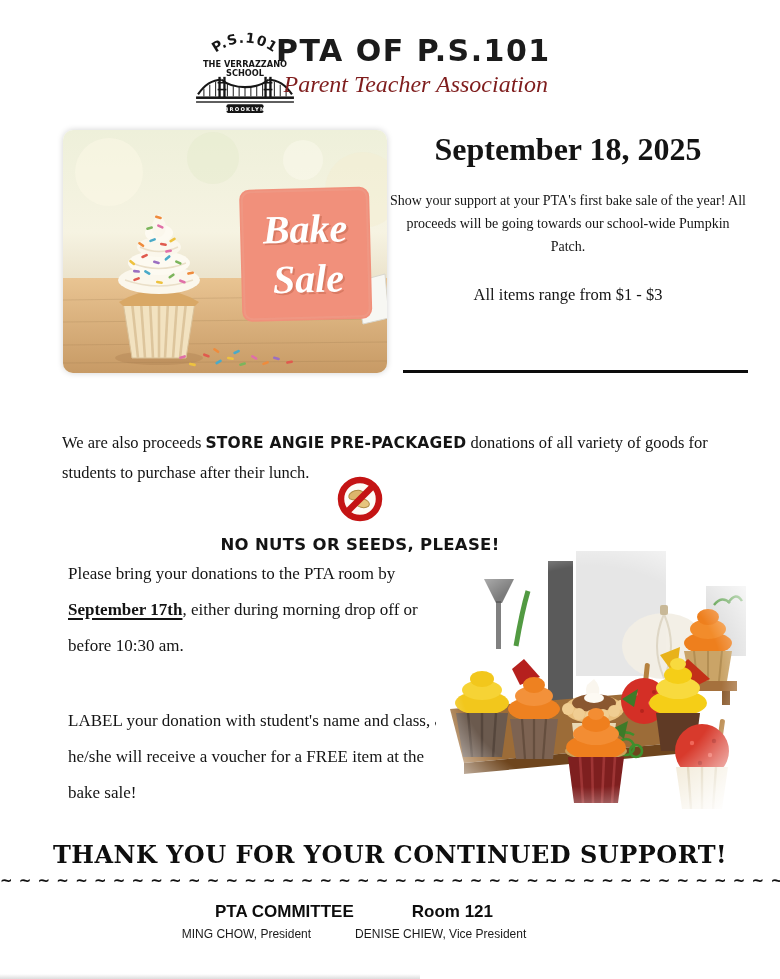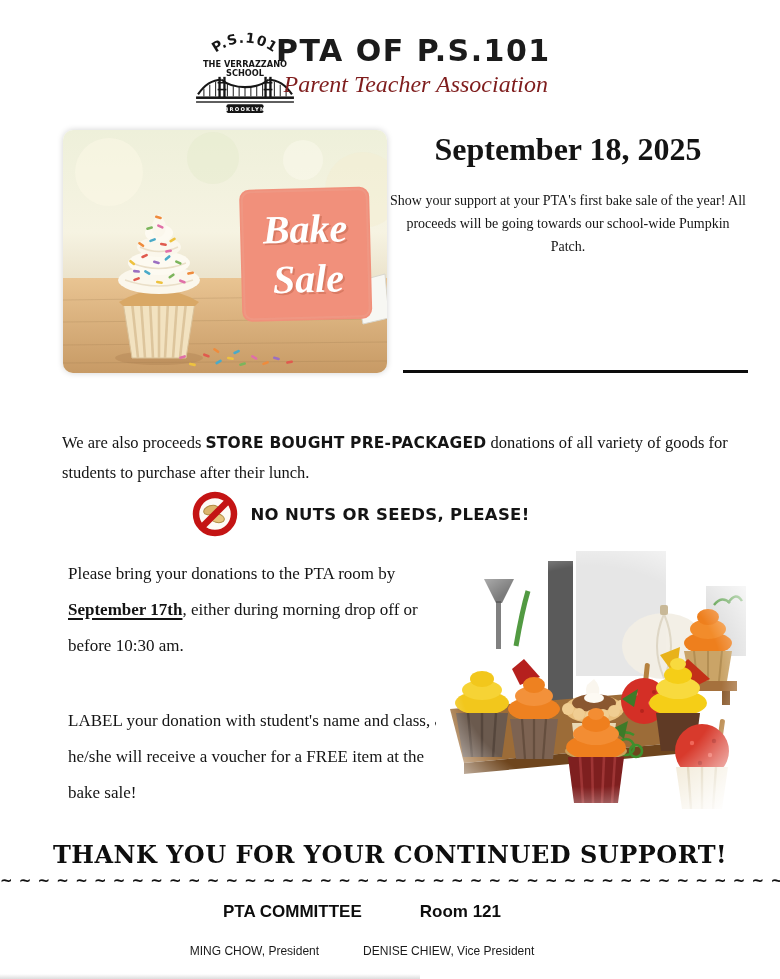--- a/index.html
+++ b/index.html
@@ -38,21 +38,21 @@
   
   .donations {
     position:absolute; left:62px; top:428px; width:668px;
     font-family:cursive; font-size:16.5px; line-height:1.8;
   }
   .bold-marker {
     font-family:"DejaVu Sans", sans-serif; font-weight:800; font-size:15.5px; letter-spacing:0.2px;
   }
   .no-nuts-row {
     position:absolute; left:30px; top:488px; width:660px; height:52px;
-    display:flex; align-items:center; justify-content:center; gap:12px;
+    display:flex; align-items:center; justify-content:center; gap:12px;flex-direction:column;
   }
   .no-nuts-icon { width:48px; height:48px; flex:0 0 auto; }
   .no-nuts-label { font-weight:800; font-size:16.5px; letter-spacing:0.3px; }
 
   
   .instructions {
     position:absolute; left:68px; top:556px; width:392px;
     font-family:cursive; font-size:17px; line-height:2.12;
   }
   .instructions p + p { margin-top:39px; }
@@ -65,24 +65,24 @@
   
   .thanks {
     position:absolute; left:0; top:840px; width:780px; text-align:center;
     font-family:"DejaVu Serif", serif; font-weight:800; font-size:24px;
     letter-spacing:0.5px; color:#0e0e0e; white-space:nowrap;
   }
   .tildes {
     position:absolute; left:0; top:872px; width:780px; text-align:center;
     font-weight:800; font-size:15px; letter-spacing:0.5px; white-space:nowrap; color:#111;
   }
-  .committee { position:absolute; left:8px; top:902px; width:708px; text-align:center; font-family:"Liberation Sans", sans-serif; }
+  .committee { position:absolute; left:0; top:902px; width:708px; text-align:center; font-family:"Liberation Sans", sans-serif; }
   .committee-title-row { display:flex; justify-content:center; gap:58px; font-weight:800; font-size:17px; color:#0d0d0d; }
   .committee-row { display:flex; justify-content:center; gap:44px; font-size:12px; color:#1a1a1a; margin-top:3px; }
-  .committee-row.first { margin-top:22px; }
+  .committee-row.first { margin-top:5px; }
   .bottom-smudge {
     position:absolute; left:0; top:974px; width:420px; height:5px;
     background:linear-gradient(to bottom, rgba(255,255,255,0), rgba(180,180,180,0.45));
   }
 </style>
 </head>
 <body>
 
 <div class="page">
 
@@ -238,24 +238,25 @@
           <rect x="126" y="233" width="7" height="2.6" rx="1.3" fill="#eec23f" transform="rotate(12 129 234)"></rect>
           <rect x="116" y="226" width="7" height="2.6" rx="1.3" fill="#e070a8" transform="rotate(-18 119 227)"></rect>
         </g>
       </g>
     </svg>
   </div>
 
   <div class="hero-right">
     <div class="date-title">September 18, 2025</div>
     <div class="support-text">Show your support at your PTA's first bake sale of the year! All proceeds will be going towards our school-wide Pumpkin Patch.</div>
+    <div class="price-text">All items range from $1 - $3</div>
   </div>
   <div class="divider"></div>
 
-  <p class="donations"><span class="hand">We are also proceeds </span><span class="bold-marker">STORE BOUGHT PRE-PACKAGED</span><span class="hand"> donations of all variety of goods for students to purchase after their lunch.</span></p>
+  <p class="donations"><span class="hand">We are also proceeds </span><span class="bold-marker">STORE ANGIE PRE-PACKAGED</span><span class="hand"> donations of all variety of goods for students to purchase after their lunch.</span></p>
 
   <div class="no-nuts-row">
     <svg class="no-nuts-icon" viewBox="0 0 48 48">
       <circle cx="24" cy="24" r="19" fill="#fdfbf6" stroke="#c41414" stroke-width="6.5"></circle>
       <g>
         <ellipse cx="20" cy="20" rx="7.5" ry="4.4" fill="#dcb66c" stroke="#b08c44" stroke-width="1" transform="rotate(-18 20 20)"></ellipse>
         <ellipse cx="26" cy="28" rx="7.5" ry="4.4" fill="#e6c47e" stroke="#b08c44" stroke-width="1" transform="rotate(14 26 28)"></ellipse>
       </g>
       <line x1="11" y1="37" x2="37" y2="11" stroke="#c41414" stroke-width="6.5"></line>
     </svg>

